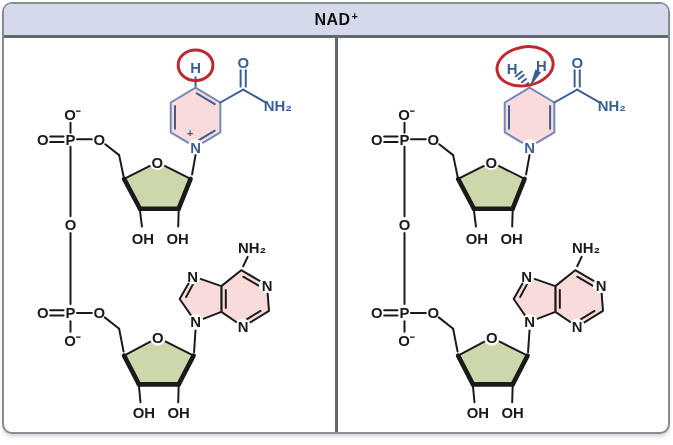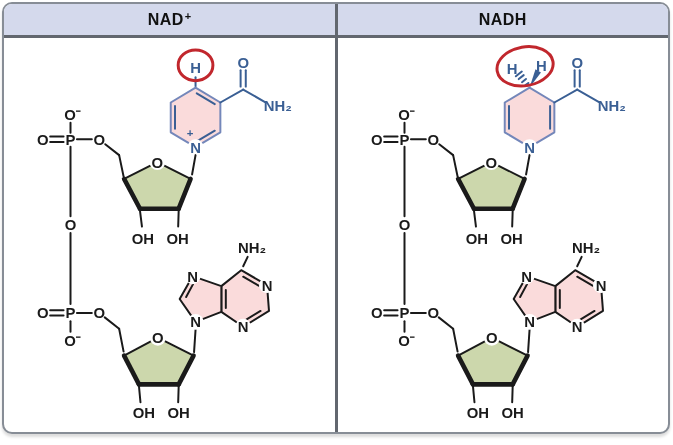--- a/index.html
+++ b/index.html
@@ -35,24 +35,20 @@
 <body>
 
 <div class="page">
   <div class="frame">
 
     <div class="header-row">
       <div class="header-cell">
           <span>NAD</span>
           <sup>+</sup>
         </div>
-      <div class="header-cell">
-          <span>NADH</span>
-          <sup></sup>
-        </div>
     </div>
 
     <div class="body-row">
 
       <div class="panel">
       <svg viewBox="0 0 331 397" preserveAspectRatio="xMidYMid meet">
 
         <g>
           <line class="bl" x1="192" y1="48.5" x2="192" y2="39.5"></line>
           <polygon class="ring" points="192,50 217,65 217,95 192,110 167,95 167,65"></polygon>

